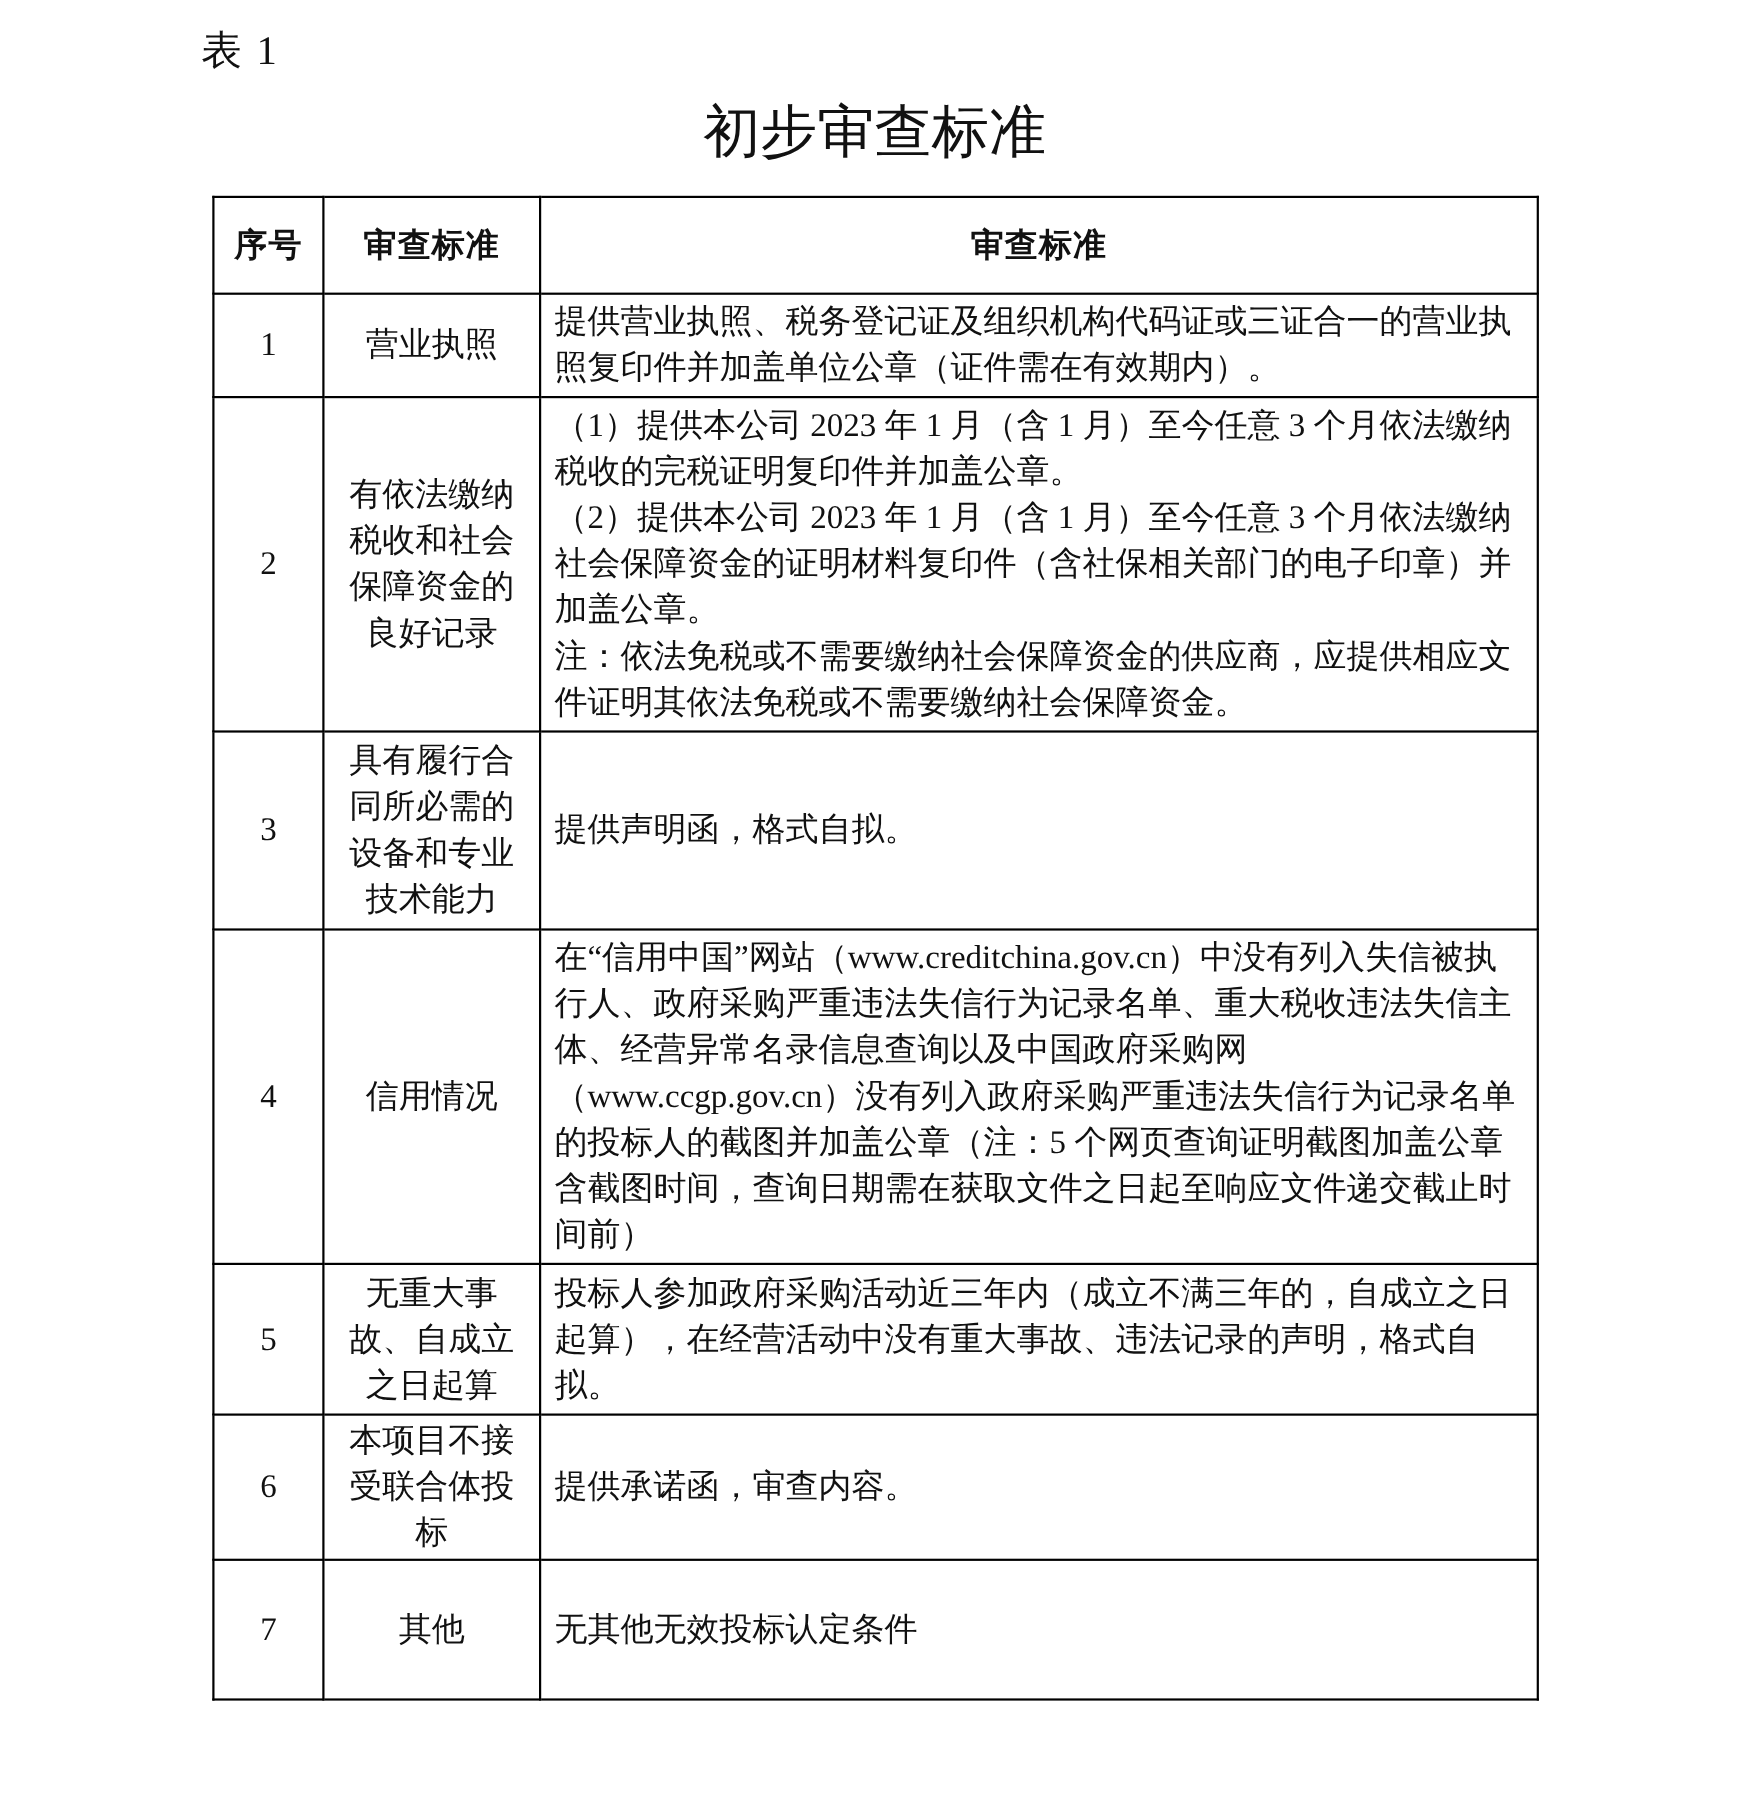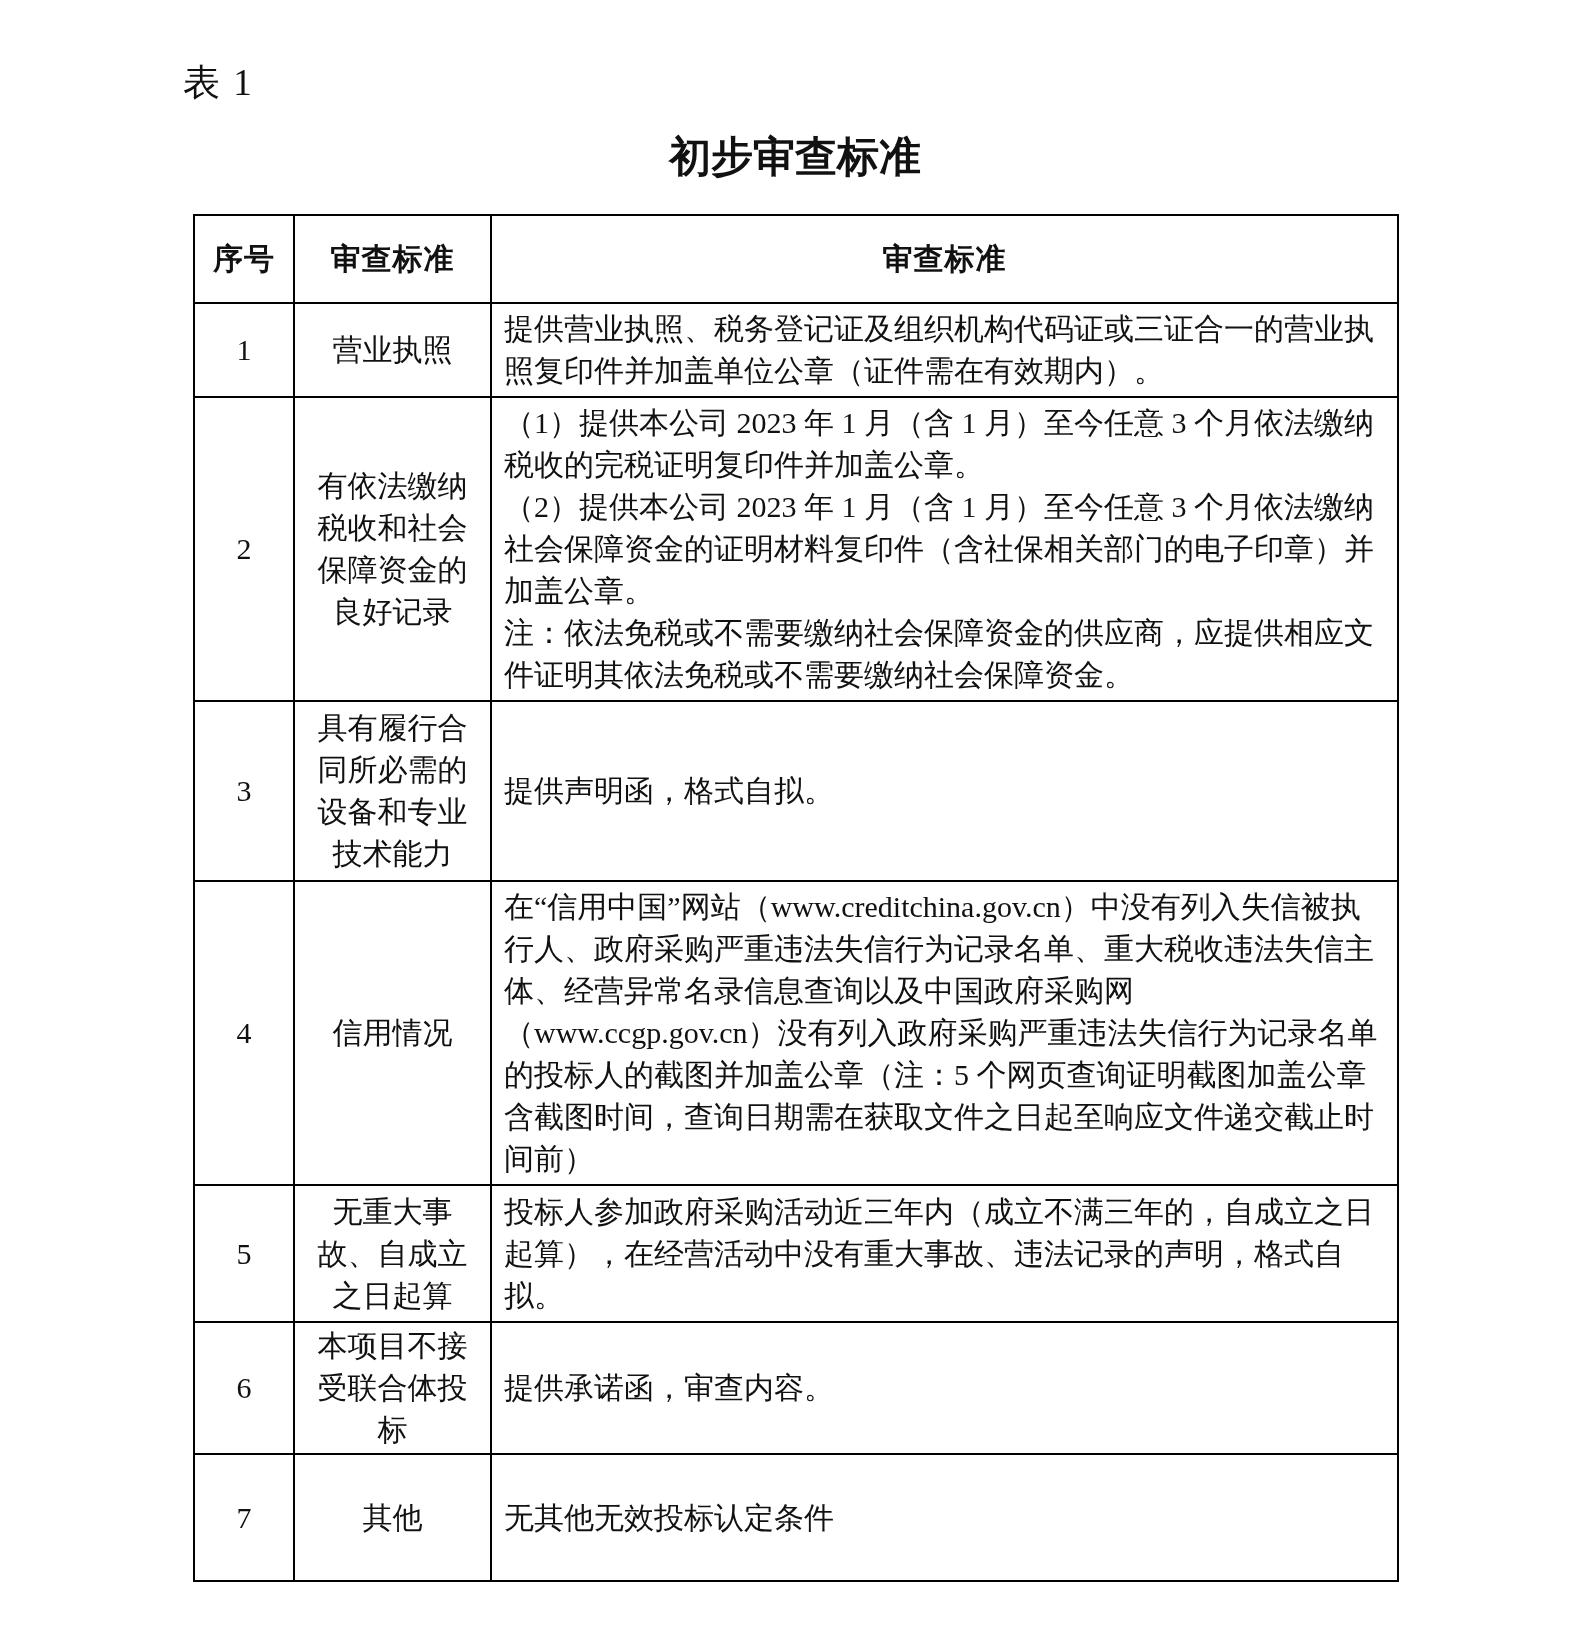--- a/index.html
+++ b/index.html
@@ -9,32 +9,32 @@
   }
   body {
     width: 1587px;
     height: 1630px;
     font-family: "Liberation Serif", "DejaVu Serif", serif;
     color: #111111;
     position: relative;
     overflow: hidden;
   }
   .table-label {
-    margin: 60px 0 0 183px;
+    margin: 24px 0 0 183px;
     font-size: 37px;
     line-height: 46px;
     letter-spacing: 2px;
   }
   .doc-title {
     width: 1204px;
     margin: 26px 0 0 193px;
     text-align: center;
-    font-size: 42px;
+    font-size: 52px;
     line-height: 50px;
-    font-weight: bold;
+    font-weight: normal;
   }
   table.review-table {
     margin: 32px 0 0 193px;
     width: 1204px;
     border-collapse: collapse;
     table-layout: fixed;
   }
   .review-table col.c-no { width: 100px; }
   .review-table col.c-content { width: 197px; }
   .review-table col.c-standard { width: 907px; }

